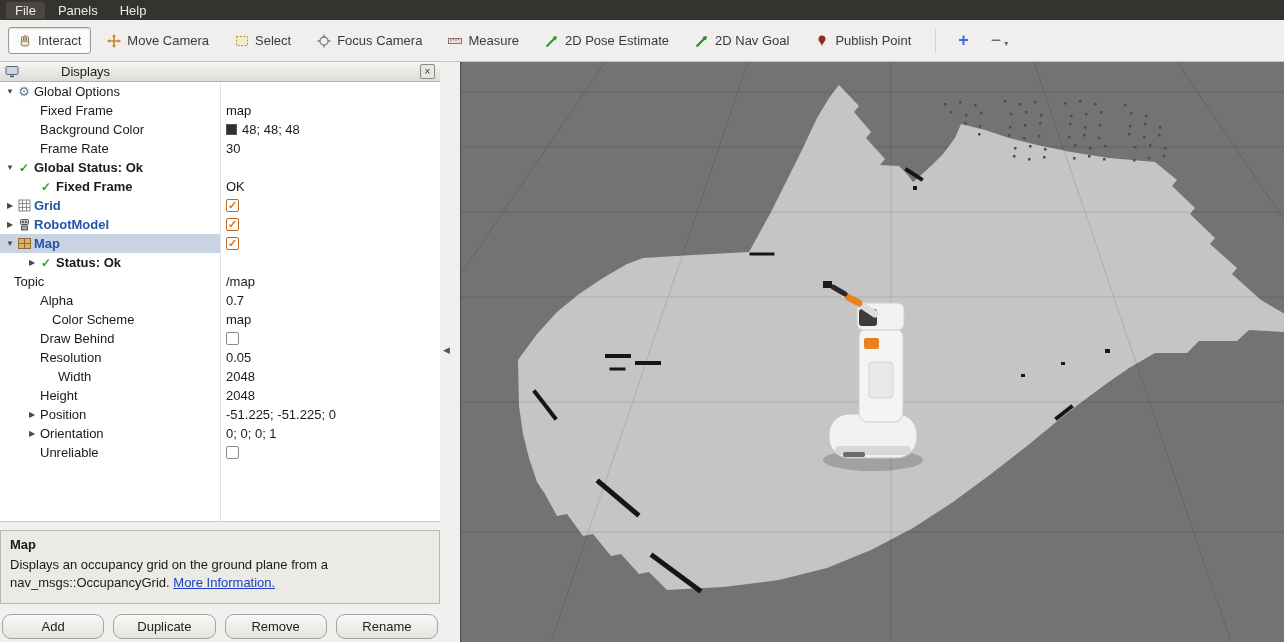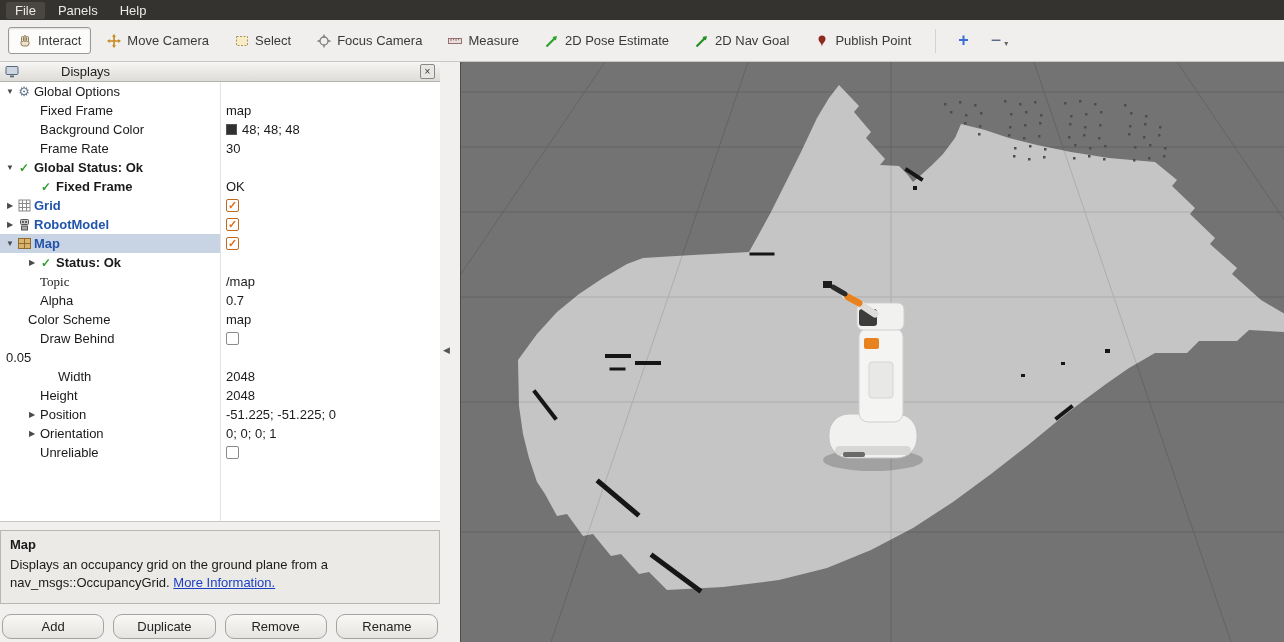--- a/index.html
+++ b/index.html
@@ -280,56 +280,60 @@
             <div class="name-cell" style="padding-left: 26px;">
               <span class="arrow">▶</span>
               <span class="tree-icon">
                 <span class="green-check">✓</span>
               </span>
               <span class="row-label bold">Status: Ok</span>
             </div>
             <div class="value-cell"></div>
           </div>
           <div class="tree-row">
-            <div class="name-cell" style="padding-left: 26px; font-family: Liberation Serif, serif;">
+            <div class="name-cell" style="">
               <span class="arrow"></span>
               <span class="row-label">Topic</span>
             </div>
             <div class="value-cell">
               <span>/map</span>
             </div>
           </div>
           <div class="tree-row">
             <div class="name-cell" style="padding-left: 26px;">
               <span class="arrow"></span>
               <span class="row-label">Alpha</span>
             </div>
             <div class="value-cell">
               <span>0.7</span>
             </div>
           </div>
           <div class="tree-row">
-            <div class="name-cell" style="padding-left: 14px;">
+            <div class="name-cell" style="padding-left: 38px;">
               <span class="arrow"></span>
               <span class="row-label">Color Scheme</span>
             </div>
             <div class="value-cell">
               <span>map</span>
             </div>
           </div>
           <div class="tree-row">
             <div class="name-cell" style="padding-left: 26px;">
               <span class="arrow"></span>
               <span class="row-label">Draw Behind</span>
             </div>
             <div class="value-cell">
               <span class="checkbox unchecked"></span>
             </div>
           </div>
           <div class="tree-row">
+            <div class="name-cell" style="padding-left: 26px;">
+              <span class="arrow"></span>
+              <span class="row-label">Resolution</span>
+            </div>
             <div class="value-cell">
               <span>0.05</span>
             </div>
           </div>
           <div class="tree-row">
             <div class="name-cell" style="padding-left: 44px;">
               <span class="arrow"></span>
               <span class="row-label">Width</span>
             </div>
             <div class="value-cell">

